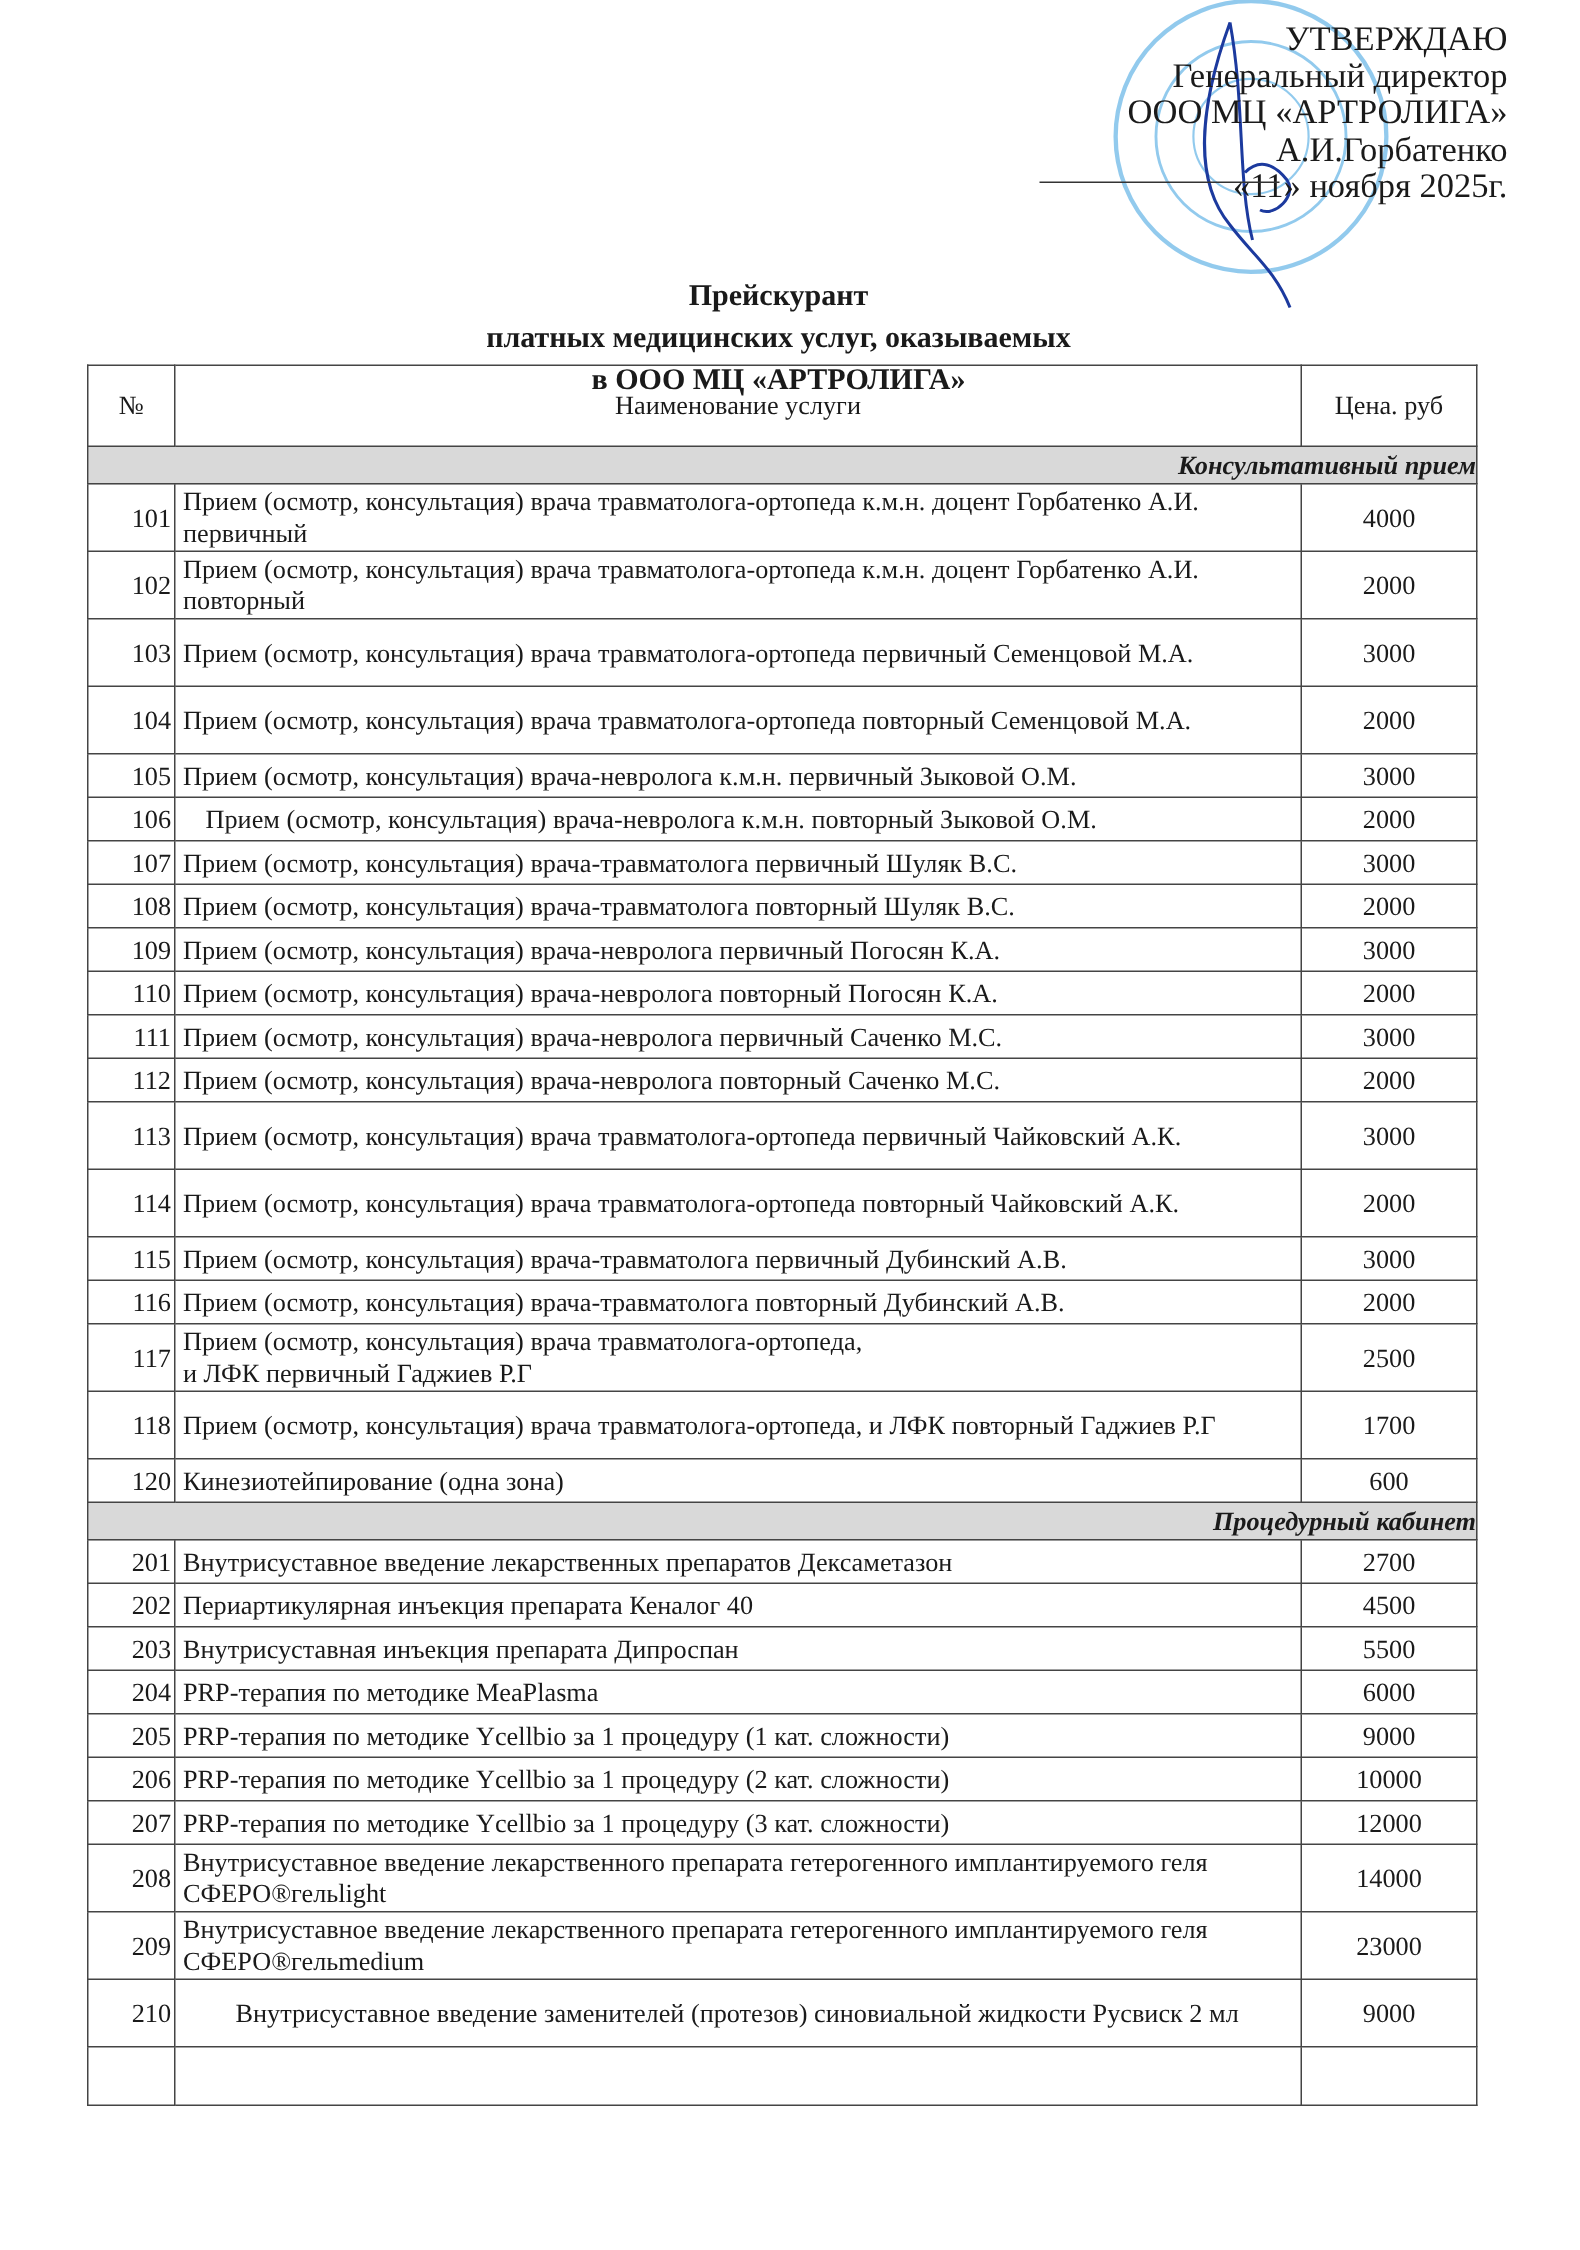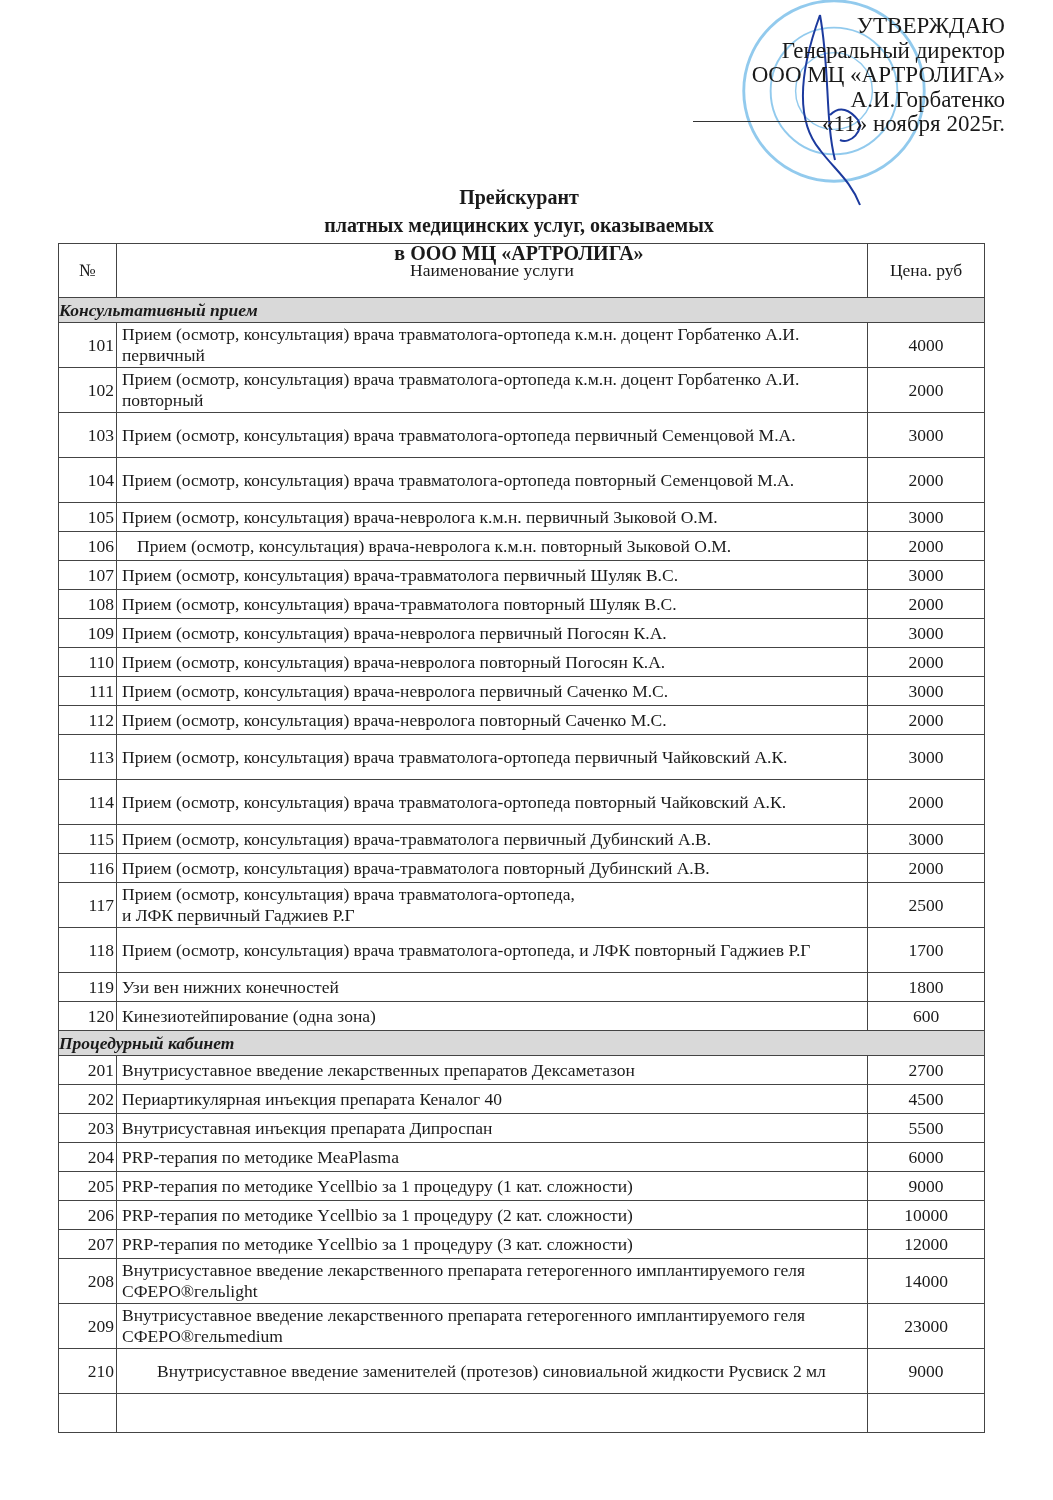--- a/index.html
+++ b/index.html
@@ -30,21 +30,21 @@
     border-collapse:collapse; table-layout:fixed;
     font-size:17.5px;
   }
   col.c1 { width:58px; }
   col.c3 { width:117px; }
   td, th { border:1.5px solid #444; padding:1px 5px; vertical-align:middle; line-height:21px; }
   th { font-weight:normal; height:51px; text-align:center; }
   td.num { text-align:right; padding:1px 2px;font-family:Liberation Serif, serif; }
   td.price { text-align:center; }
   tr.section td {
-    background:#d9d9d9; text-align:left; font-style:italic; font-weight:bold;
+    background:#d9d9d9; text-align:right; font-style:italic; font-weight:bold;
     height:24px; padding:0;
   }
   tr.single td { height:26px; }
   tr.double td { height:42px; }
   tr.empty td { height:36px; }
 </style>
 </head>
 <body>
 
 <svg class="stamp" viewBox="0 0 200 200">
@@ -173,25 +173,20 @@
         <td style="white-space: pre-line;">Прием (осмотр, консультация) врача травматолога-ортопеда,
 и ЛФК первичный Гаджиев Р.Г</td>
         <td class="price">2500</td>
       </tr>
       <tr class="double">
         <td class="num">118</td>
         <td style="white-space: pre-line;">Прием (осмотр, консультация) врача травматолога-ортопеда, и ЛФК повторный Гаджиев Р.Г</td>
         <td class="price">1700</td>
       </tr>
       <tr class="single">
-        <td class="num">119</td>
-        <td style="white-space: pre-line;">Узи вен нижних конечностей</td>
-        <td class="price">1800</td>
-      </tr>
-      <tr class="single">
         <td class="num">120</td>
         <td style="white-space: pre-line;">Кинезиотейпирование (одна зона)</td>
         <td class="price">600</td>
       </tr>
       <tr class="section">
         <td colspan="3">Процедурный кабинет</td>
       </tr>
       <tr class="single">
         <td class="num">201</td>
         <td style="white-space: pre-line;">Внутрисуставное введение лекарственных препаратов Дексаметазон</td>

